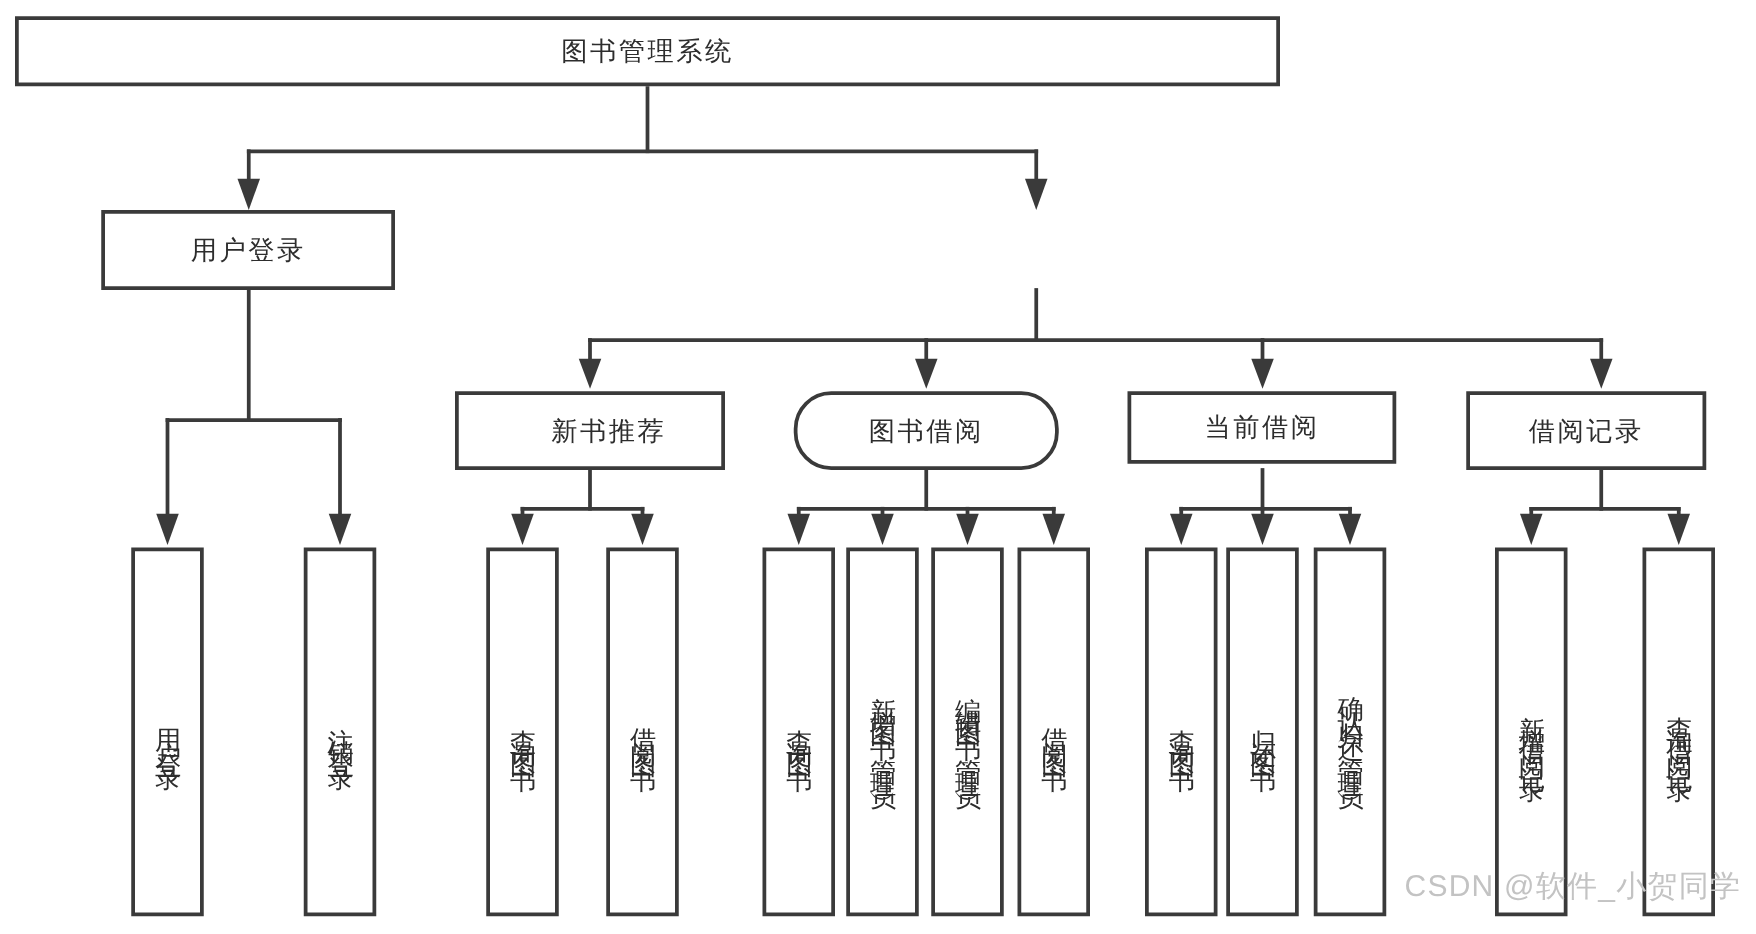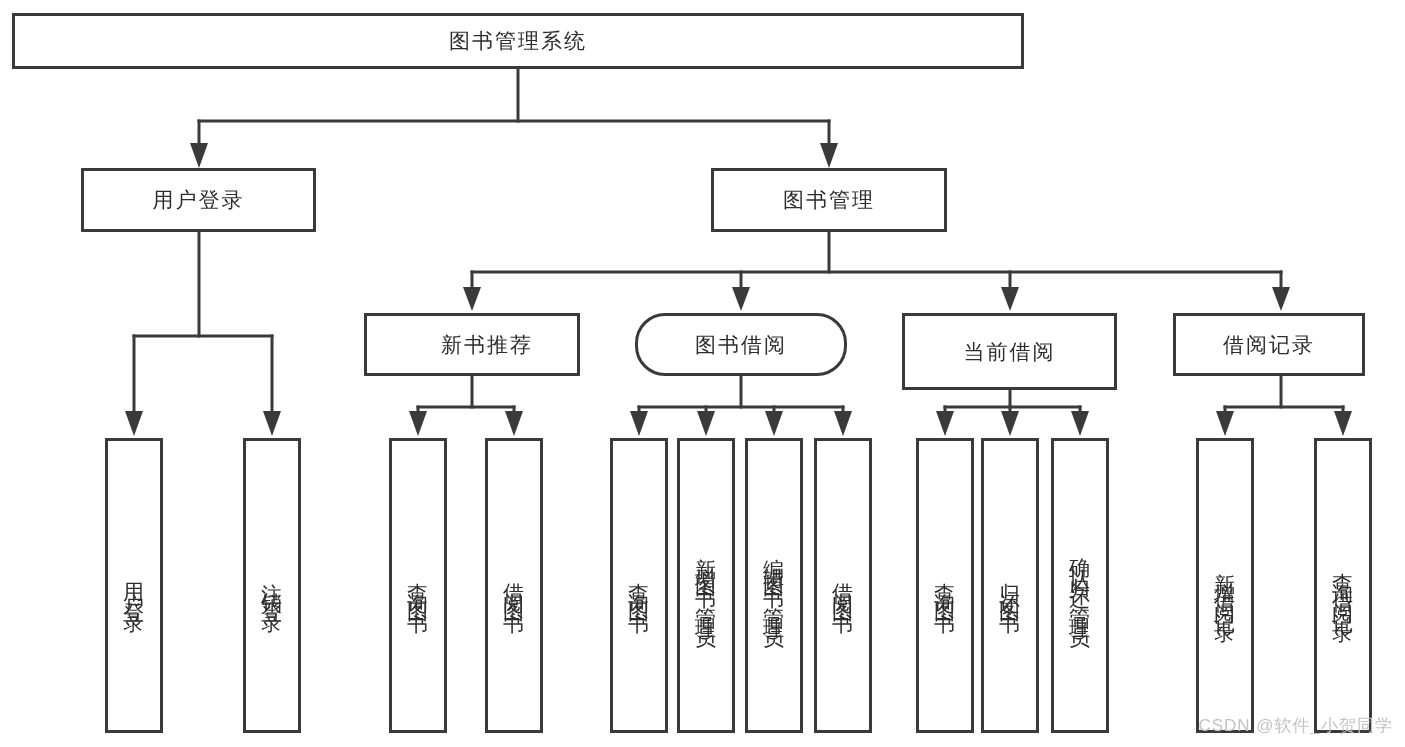--- a/index.html
+++ b/index.html
@@ -61,22 +61,22 @@
     text-orientation: mixed;
     font-size: 21px;
     letter-spacing: 10px;
     line-height: 1;
     color: var(--text);
     white-space: nowrap;
   }
   .watermark {
     position: absolute;
     right: 12px;
-    bottom: 10px;
-    font-size: 17px;
+    bottom: 22px;
+    font-size: 24px;
     letter-spacing: 1px;
     color: var(--watermark);
     z-index: 3;
   }
 </style>
 </head>
 <body>
 
 <div id="stage">
 
@@ -139,25 +139,24 @@
     <polygon class="ah" points="936,411 954,411 945,436"></polygon>
     <polygon class="ah" points="1001,411 1019,411 1010,436"></polygon>
     <polygon class="ah" points="1071,411 1089,411 1080,436"></polygon>
     <polygon class="ah" points="1216,411 1234,411 1225,436"></polygon>
     <polygon class="ah" points="1334,411 1352,411 1343,436"></polygon>
   </svg>
 
   <div class="node" style="left:12px;top:13px;width:1012px;height:56px;">图书管理系统</div>
 
   <div class="node" style="left:81px;top:168px;width:235px;height:64px;">用户登录</div>
-  <div class="node" style="left:711px;top:168px;width:236px;height:64px;">图书管理</div>
 
   <div class="node" style="left:364px;top:313px;width:216px;height:63px;padding-left:30px;">新书推荐</div>
   <div class="node" style="left:635px;top:313px;width:212px;height:63px;border-radius:30px;">图书借阅</div>
-  <div class="node" style="left:902px;top:313px;width:215px;height:77px;">当前借阅</div>
+  <div class="node" style="left:902px;top:313px;width:215px;height:58px;">当前借阅</div>
   <div class="node" style="left:1173px;top:313px;width:192px;height:63px;">借阅记录</div>
 
   <div class="leaf" style="left:105px;">
     <span class="vtext">用户登录</span>
   </div>
   <div class="leaf" style="left:243px;">
     <span class="vtext">注销登录</span>
   </div>
   <div class="leaf" style="left:389px;">
     <span class="vtext">查询图书</span>

